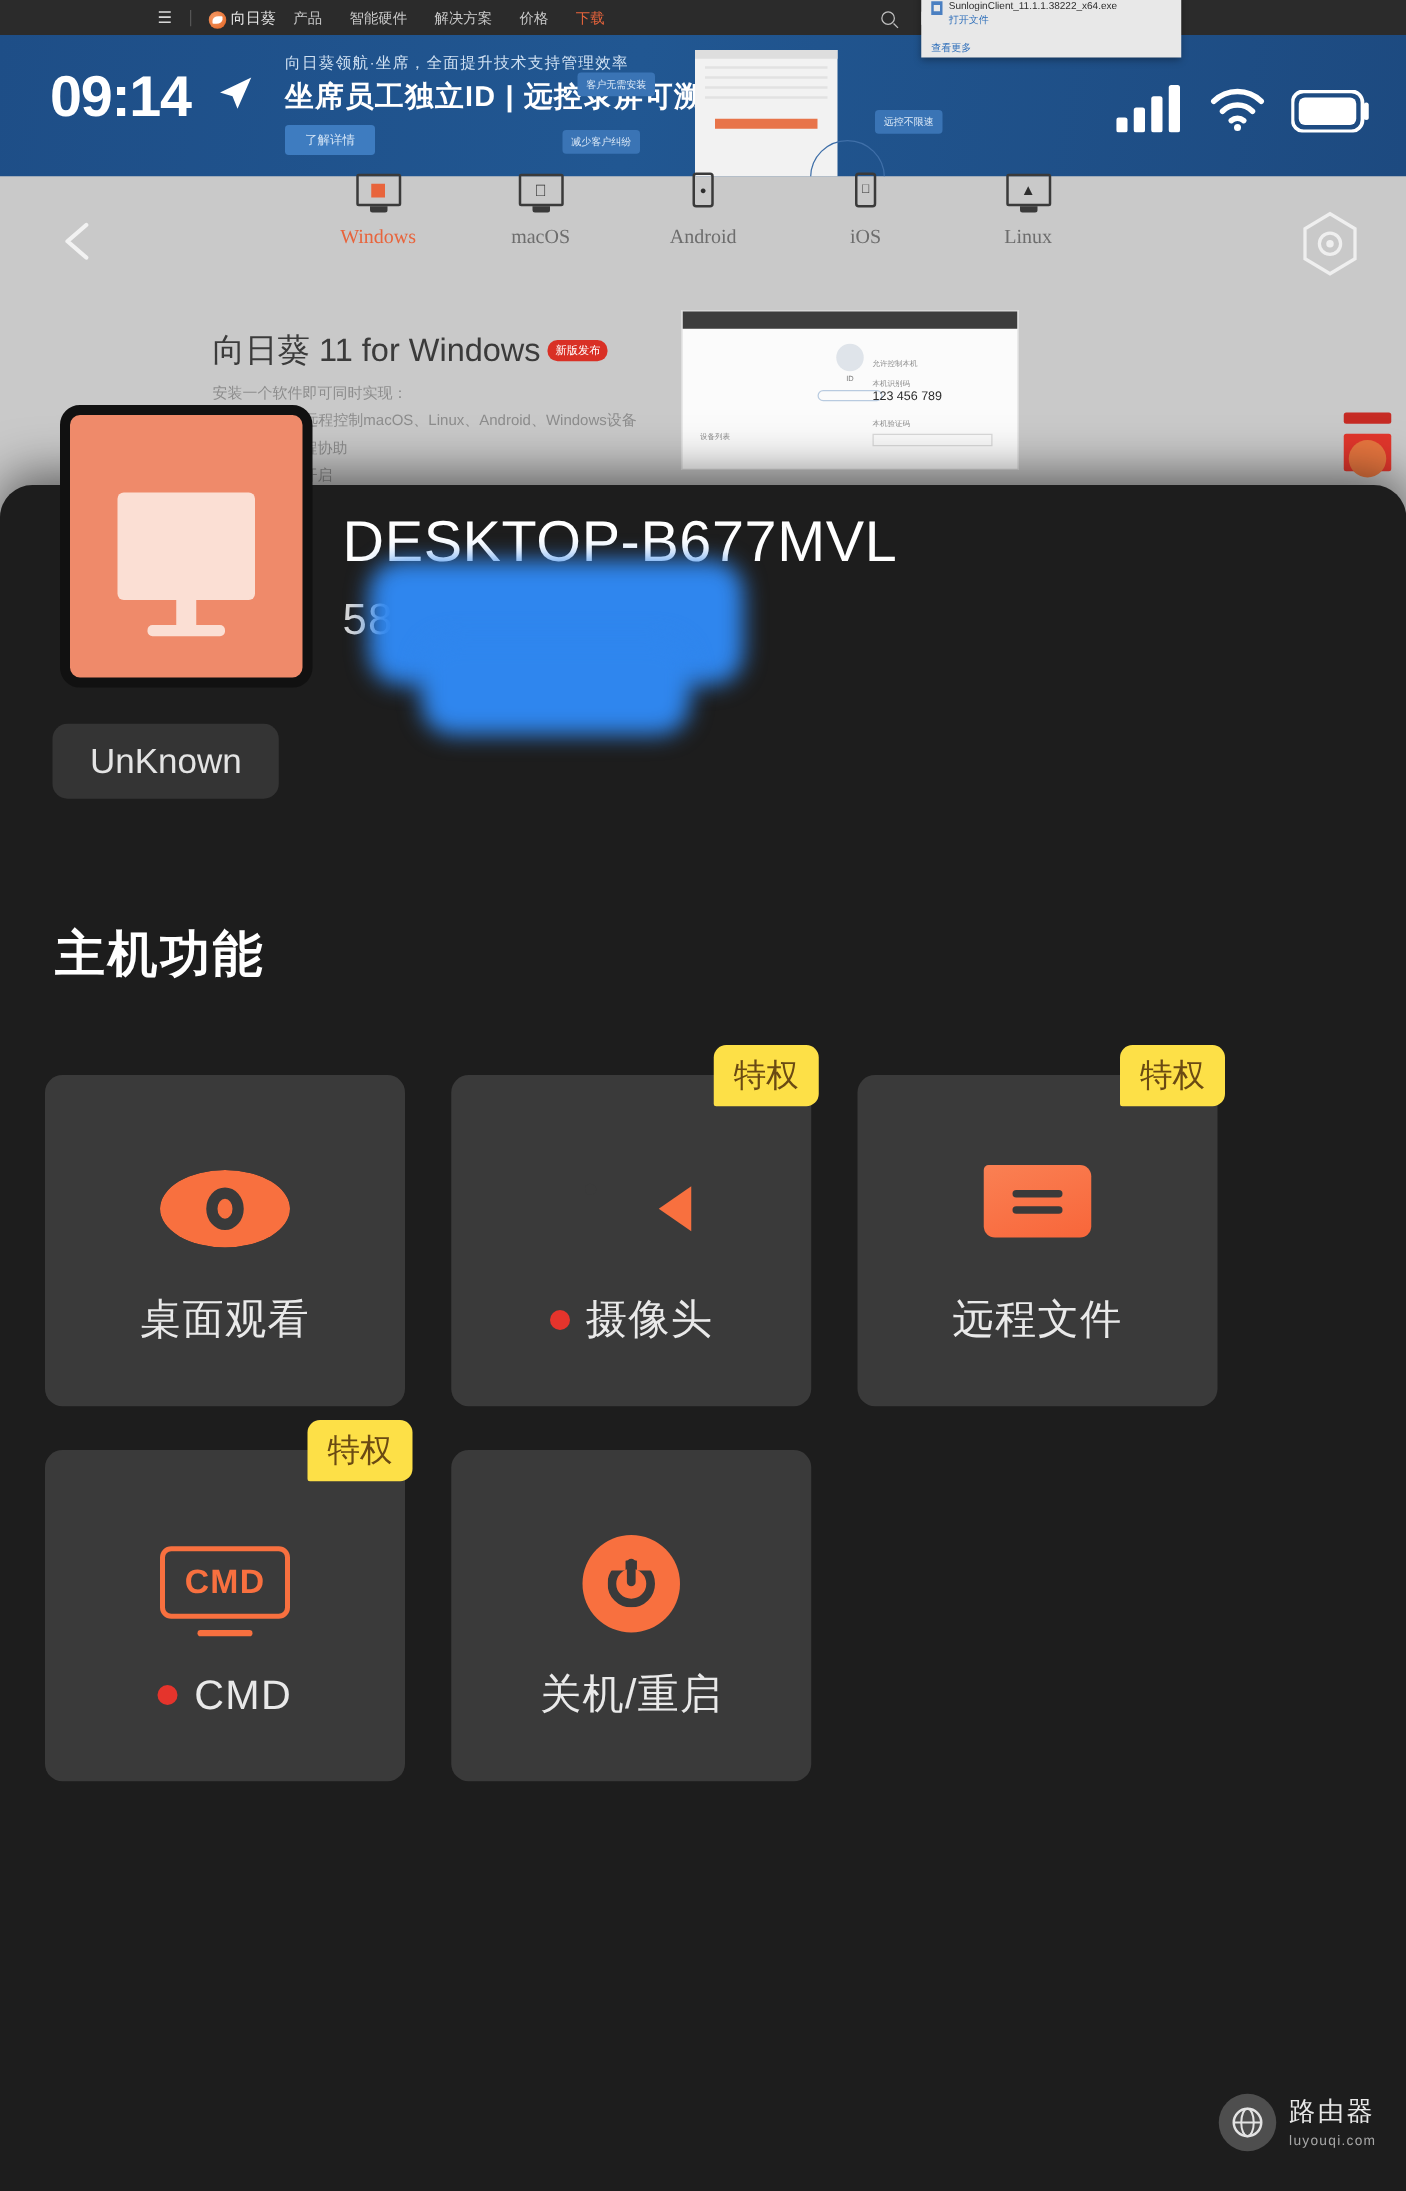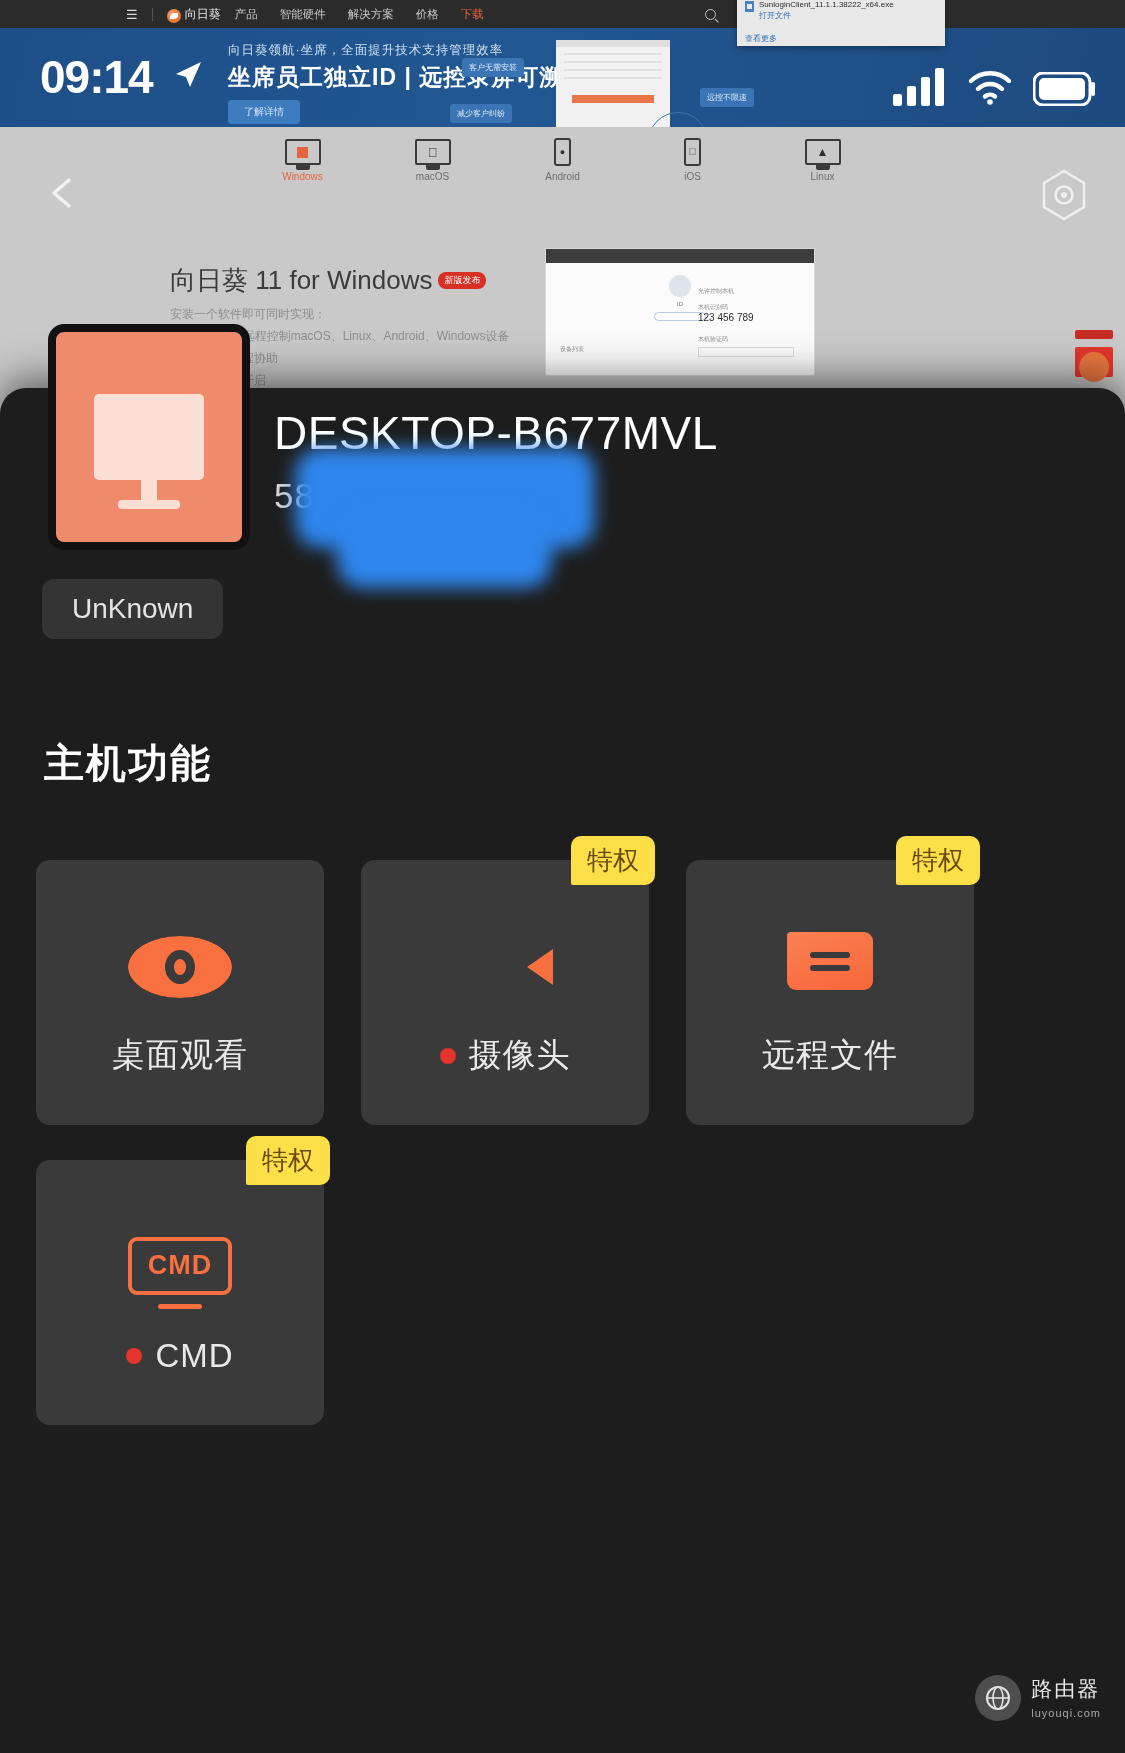--- a/index.html
+++ b/index.html
@@ -32,21 +32,21 @@
   .web-logo .logo-txt { color:#e6e6e6; font-size:12px; }
   .web-nav .nav-link { color:#c8c8c8; font-size:11.5px; margin-right:22px; white-space:nowrap; }
   .web-nav .nav-link.accent { color:#e8643c; }
   .web-nav .nav-right { margin-left:auto; display:flex; align-items:center; gap:20px; padding-right:300px; }
   .web-nav .nav-right .nav-link { margin-right:0; }
   .search-ic { width:11px;height:11px;border:1.4px solid #c0c0c0;border-radius:50%;position:relative;display:inline-block;}
   .search-ic::after{content:"";position:absolute;right:-4px;bottom:-3px;width:5px;height:1.4px;background:#c0c0c0;transform:rotate(45deg);}
 
   
   .hero {
-    position:absolute; top:28px; left:0; width:1125px; height:99px;
+    position:absolute; top:28px; left:0; width:1125px; height:113px;
     background:linear-gradient(100deg,#1e4e87 0%,#215792 45%,#1d4a80 100%);
     overflow:hidden;
   }
   .hero-txt { position:absolute; left:228px; top:14px; width:540px; }
   .hero-sub { color:#cfe0f2; font-size:12.5px; letter-spacing:1px; white-space:nowrap; }
   .hero-title { color:#fff; font-size:23px; font-weight:600; letter-spacing:1px; margin-top:3px; white-space:nowrap;}
   .hero-btn {
     margin-top:7px; display:inline-block; background:#3e7cc0; color:#d7e7f7;
     font-size:10px; padding:5px 16px; border-radius:3px;
   }
@@ -73,21 +73,21 @@
   .dl-open { color:#2f6fba; font-size:8px; margin-top:1px; }
   .dl-more { color:#2f6fba; font-size:8px; margin-top:12px; }
 
   
   .os-strip {
     position:absolute; top:127px; left:0; width:1125px; height:70px;
     display:flex; justify-content:center; gap:52px; padding-top:8px;
   }
   .os-item { width:78px; text-align:center; }
   .os-ic { height:34px; display:flex; align-items:center; justify-content:center; }
-  .os-lbl { font-size:10px; color:#6d6d6d; margin-top:2px; }
+  .os-lbl { font-size:16px; color:#6d6d6d; margin-top:12px;font-family:Liberation Serif, serif; }
   .os-item.active .os-lbl { color:#e8643c; }
   .mon { width:36px;height:26px;border:2.6px solid #3a3a3a;border-radius:2px;position:relative;display:flex;align-items:center;justify-content:center;}
   .mon::after{content:"";position:absolute;left:50%;transform:translateX(-50%);bottom:-7px;width:14px;height:5px;background:#3a3a3a;border-radius:0 0 2px 2px;}
   .phone { width:17px;height:28px;border:2.2px solid #3a3a3a;border-radius:3px;display:flex;align-items:center;justify-content:center;}
   .win-sq{width:11px;height:11px;background:#e8643c;}
   .apple-g{font-size:13px;color:#2e2e2e;line-height:1;}
   .tux-g{font-size:12px;color:#2e2e2e;line-height:1;}
 
   
   .pg-title { position:absolute; left:170px; top:263px; font-size:26px; color:#3b3b3b; white-space:nowrap; }
@@ -444,20 +444,31 @@
             </span>
             <span class="ul"></span>
           </span>
       </div>
       <div class="c-label">
         <span class="dot-red"></span>
         <span class="c-text">CMD</span>
       </div>
     </div>
 
+    <div class="card">
+      <div class="ic-wrap">
+        <span class="ic-power">
+            <span class="ring"></span>
+            <span class="bar"></span>
+          </span>
+      </div>
+      <div class="c-label">
+        <span class="c-text">关机/重启</span>
+      </div>
+    </div>
 
   </div>
 
   <div class="wm">
     <span class="wm-ic">
       <svg width="28" height="28" viewBox="0 0 28 28">
         <circle cx="14" cy="14" r="11" fill="none" stroke="#e3e3e3" stroke-width="2"></circle>
         <ellipse cx="14" cy="14" rx="5" ry="11" fill="none" stroke="#e3e3e3" stroke-width="1.6"></ellipse>
         <path d="M3 14 h22" stroke="#e3e3e3" stroke-width="1.6"></path>
       </svg>

